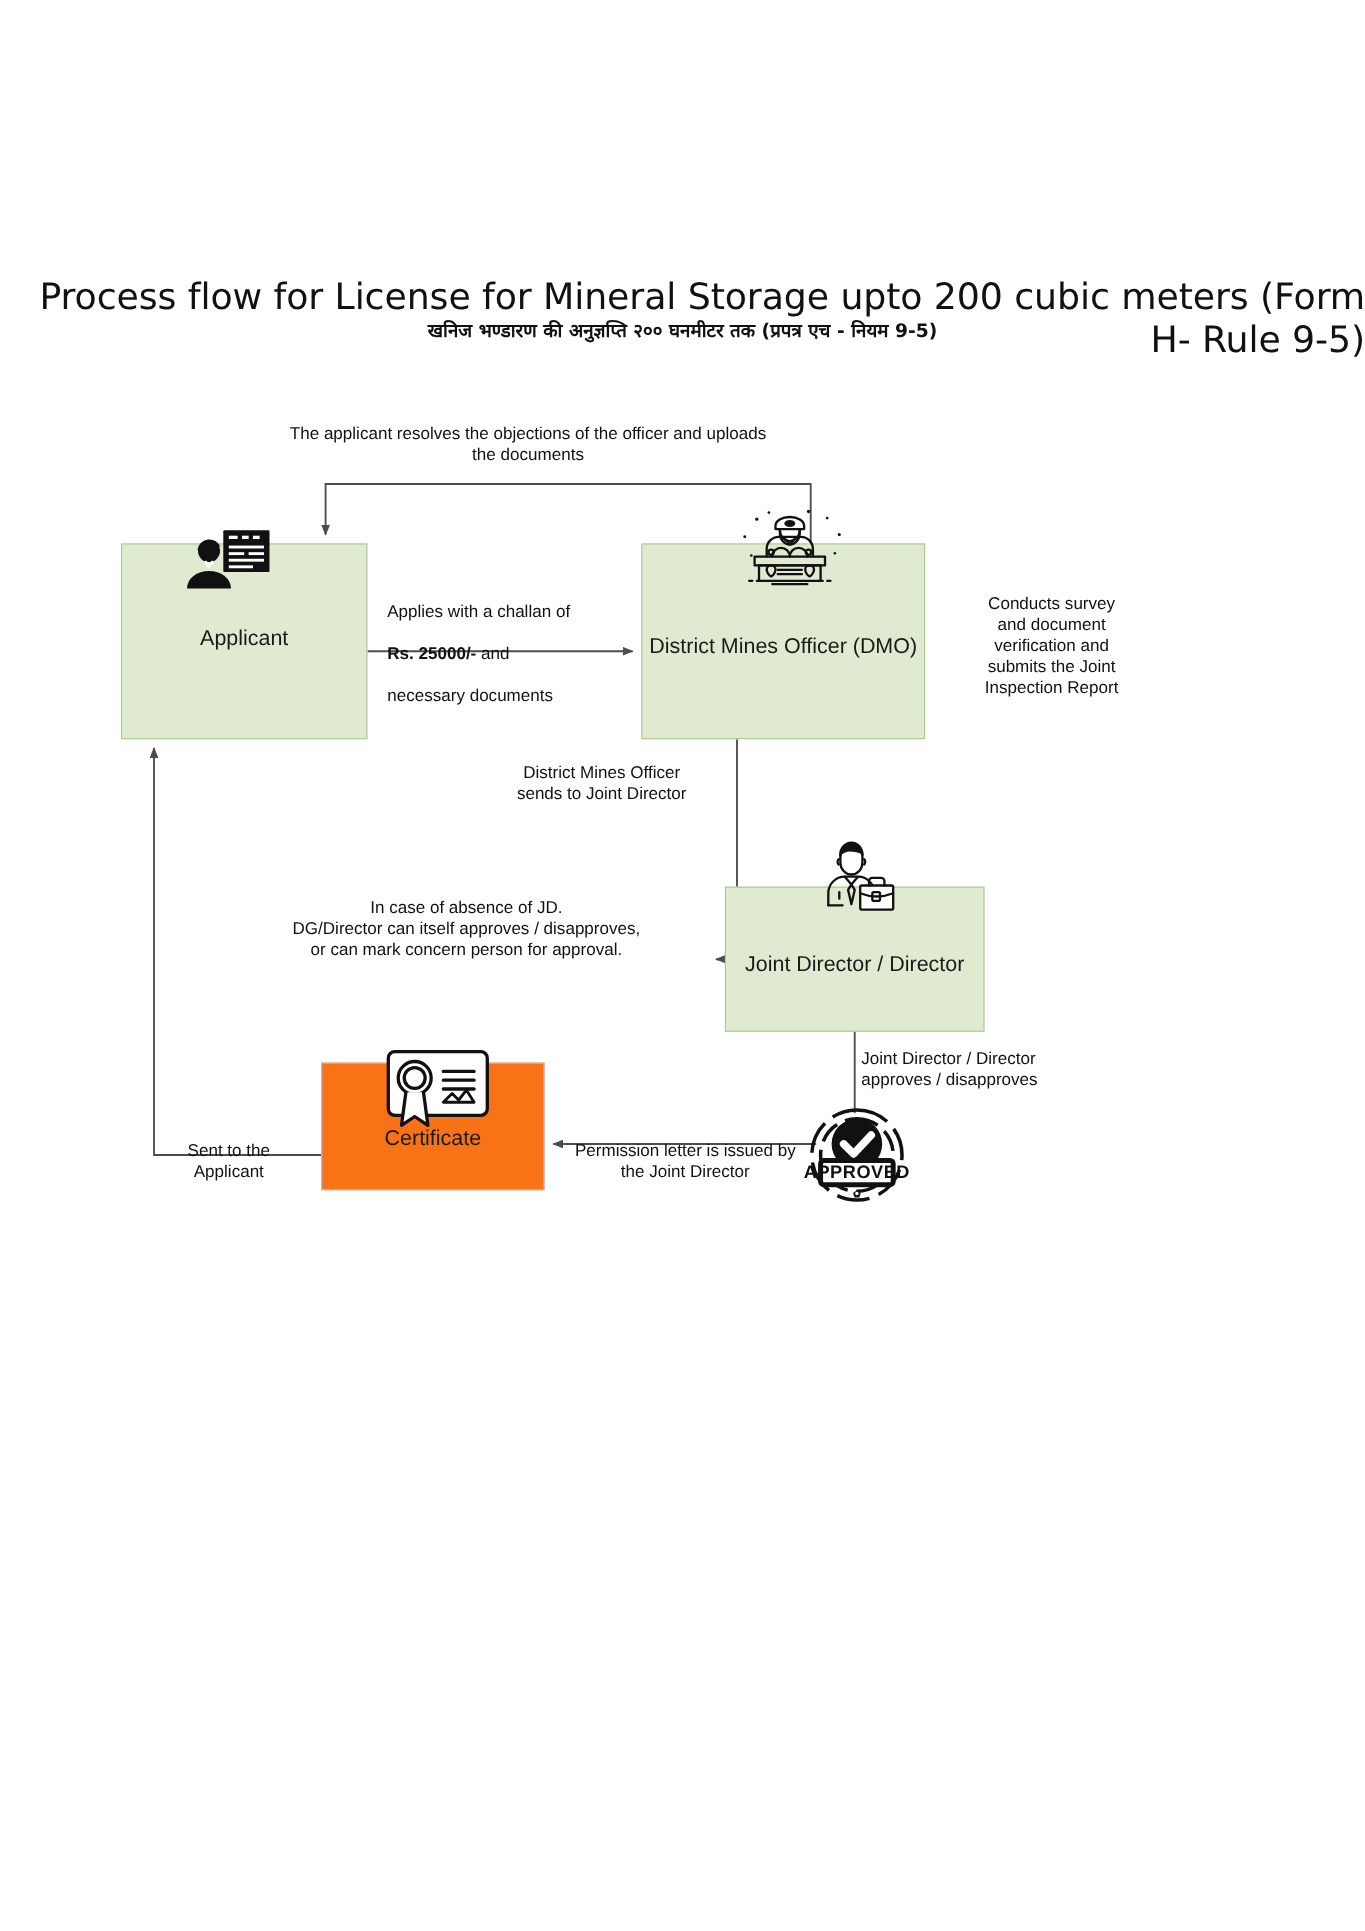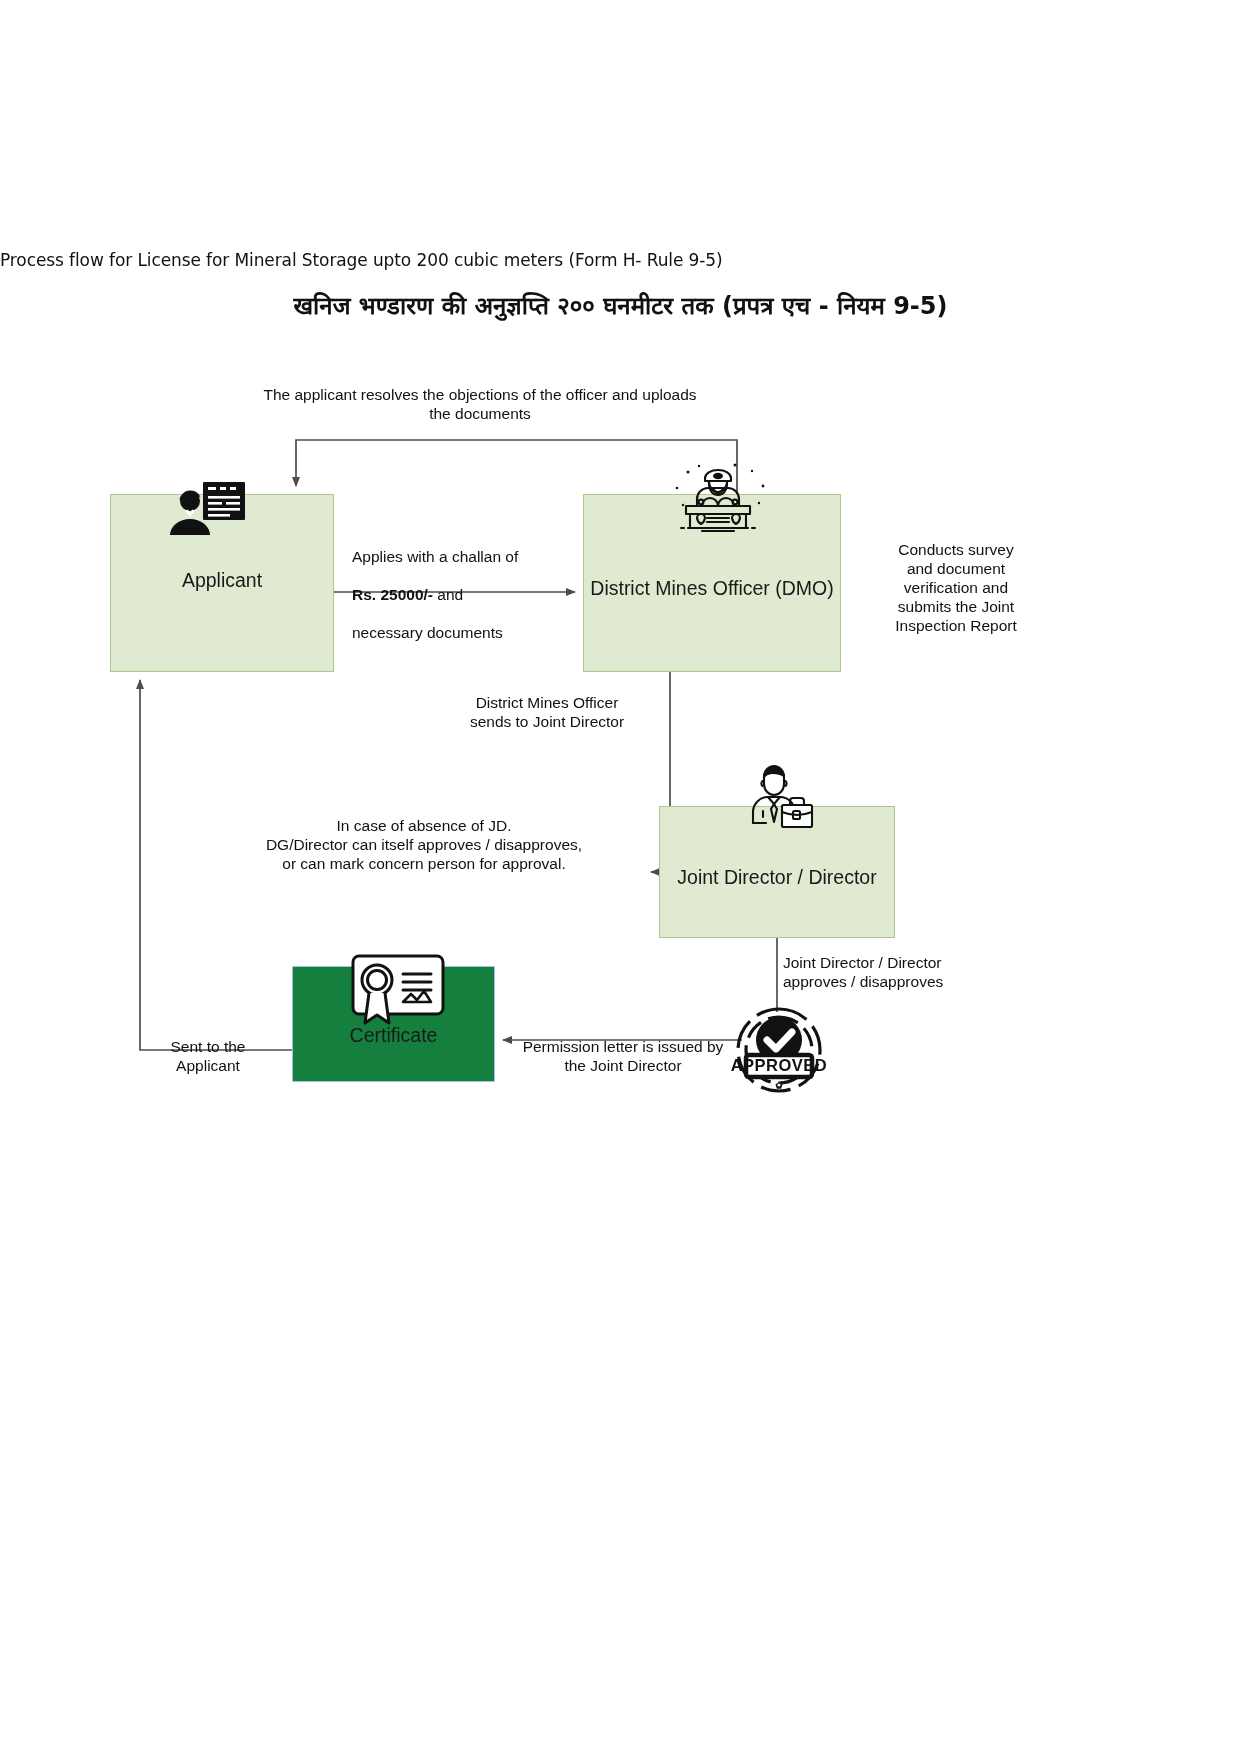--- a/index.html
+++ b/index.html
@@ -20,34 +20,34 @@
     position: absolute;
     inset: 0;
   }
 
   
   .title-en {
     position: absolute;
     left: 0;
     top: 250px;
     width: 1241px;
-    text-align: left;
-    font-size: 17px;
+    text-align: right;
+    font-size: 33px;
     font-family: "DejaVu Sans", sans-serif;
     font-weight: 400;
     letter-spacing: -0.1px;
     color: #111;
   }
   .title-hi {
     position: absolute;
     left: 0;
     top: 288px;
     width: 1241px;
     text-align: center;
-    font-size: 24px;
+    font-size: 17px;
     font-family: "DejaVu Sans", sans-serif;
     font-weight: 600;
     color: #111;
   }
 
   
   .node {
     position: absolute;
     box-sizing: border-box;
     display: flex;
@@ -56,21 +56,21 @@
     font-size: 19.5px;
     line-height: 1.3;
     text-align: center;
     color: #1a1a1a;
   }
   .node.green {
     background: #dfead0;
     border: 1px solid #a9c98c;
   }
   .node.blue {
-    background: #15803d;
+    background: #f97316;
     border: 1px solid #9fc5e8;
   }
   .node-label { pointer-events: none; }
 
   #node-applicant { left: 110px; top: 494px; width: 224px; height: 178px; }
   #node-applicant .node-label { transform: translateY(-2px); }
 
   #node-dmo { left: 583px; top: 494px; width: 258px; height: 178px; }
   #node-dmo .node-label { transform: translateY(-4px); margin-top: 19px; }
 

